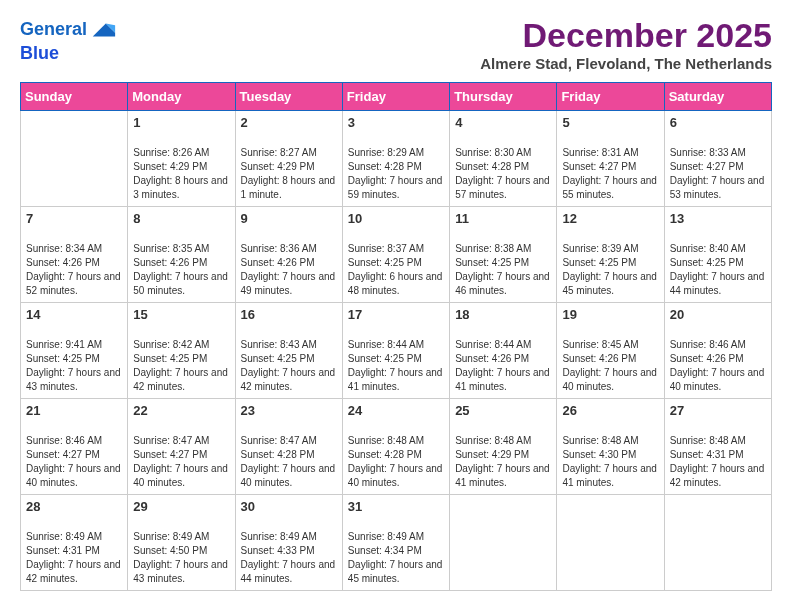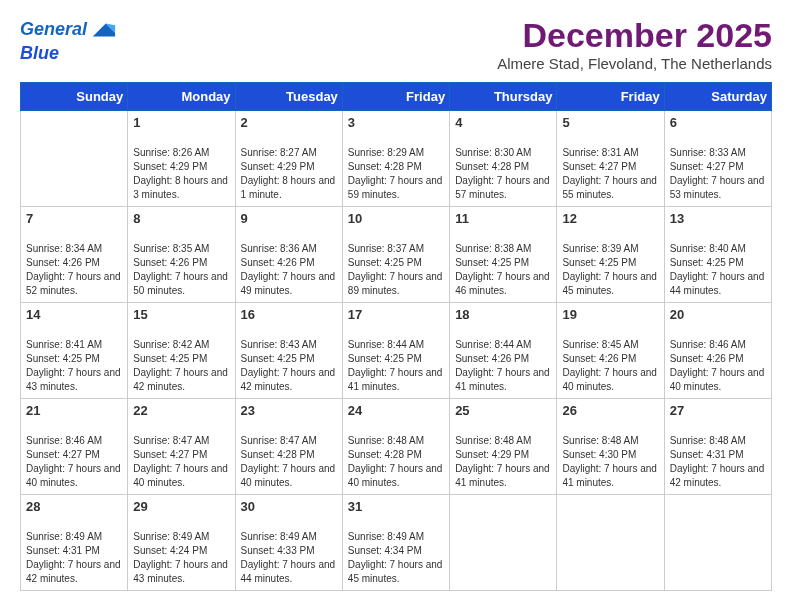--- a/index.html
+++ b/index.html
@@ -19,54 +19,54 @@
     .logo {
       display: flex;
       align-items: center;
       gap: 0px;
     }
     .logo-text {
       font-size: 18px;
       font-weight: bold;
       color: #333;
       line-height: 1.1;
-      font-style: italic;
     }
     .logo-text span {
       color: #1565c0;
     }
     .logo-icon {
       width: 28px;
       height: 28px;
       margin-left: 2px;
     }
     .title-area {
       text-align: right;
     }
     .month-title {
       font-size: 34px;
       font-weight: bold;
       color: #701a75;
     }
     .location-title {
       font-size: 15px;
       color: #444;
+      font-weight: bold;
     }
     .calendar-table {
       width: 100%;
       border-collapse: collapse;
       border: 1px solid #ccc;
     }
     .calendar-table th {
-      background-color: #1d4ed8;
+      background-color: #ec4899;
       color: #fff;
       font-size: 13px;
       font-weight: bold;
       padding: 6px 4px;
-      text-align: right;
+      text-align: left;
       border: 1px solid #1565c0;
     }
     .calendar-table td {
       border: 1px solid #ccc;
       vertical-align: top;
       padding: 4px 5px;
       width: calc(100%/7);
       min-height: 80px;
       font-size: 10.5px;
       color: #333;
@@ -202,21 +202,21 @@
             <div>Sunrise: 8:36 AM</div>
             <div>Sunset: 4:26 PM</div>
             <div>Daylight: 7 hours and 49 minutes.</div>
           </div>
         </td>
         <td>
           <span class="cell-day">10</span>
           <div class="cell-info">
             <div>Sunrise: 8:37 AM</div>
             <div>Sunset: 4:25 PM</div>
-            <div>Daylight: 7 hours and 89 minutes.</div>
+            <div>Daylight: 6 hours and 48 minutes.</div>
           </div>
         </td>
         <td>
           <span class="cell-day">11</span>
           <div class="cell-info">
             <div>Sunrise: 8:38 AM</div>
             <div>Sunset: 4:25 PM</div>
             <div>Daylight: 7 hours and 46 minutes.</div>
           </div>
         </td>
@@ -234,21 +234,21 @@
             <div>Sunrise: 8:40 AM</div>
             <div>Sunset: 4:25 PM</div>
             <div>Daylight: 7 hours and 44 minutes.</div>
           </div>
         </td>
       </tr>
       <tr>
         <td>
           <span class="cell-day">14</span>
           <div class="cell-info">
-            <div>Sunrise: 8:41 AM</div>
+            <div>Sunrise: 9:41 AM</div>
             <div>Sunset: 4:25 PM</div>
             <div>Daylight: 7 hours and 43 minutes.</div>
           </div>
         </td>
         <td>
           <span class="cell-day">15</span>
           <div class="cell-info">
             <div>Sunrise: 8:42 AM</div>
             <div>Sunset: 4:25 PM</div>
             <div>Daylight: 7 hours and 42 minutes.</div>
@@ -359,21 +359,21 @@
           <div class="cell-info">
             <div>Sunrise: 8:49 AM</div>
             <div>Sunset: 4:31 PM</div>
             <div>Daylight: 7 hours and 42 minutes.</div>
           </div>
         </td>
         <td>
           <span class="cell-day">29</span>
           <div class="cell-info">
             <div>Sunrise: 8:49 AM</div>
-            <div>Sunset: 4:24 PM</div>
+            <div>Sunset: 4:50 PM</div>
             <div>Daylight: 7 hours and 43 minutes.</div>
           </div>
         </td>
         <td>
           <span class="cell-day">30</span>
           <div class="cell-info">
             <div>Sunrise: 8:49 AM</div>
             <div>Sunset: 4:33 PM</div>
             <div>Daylight: 7 hours and 44 minutes.</div>
           </div>

